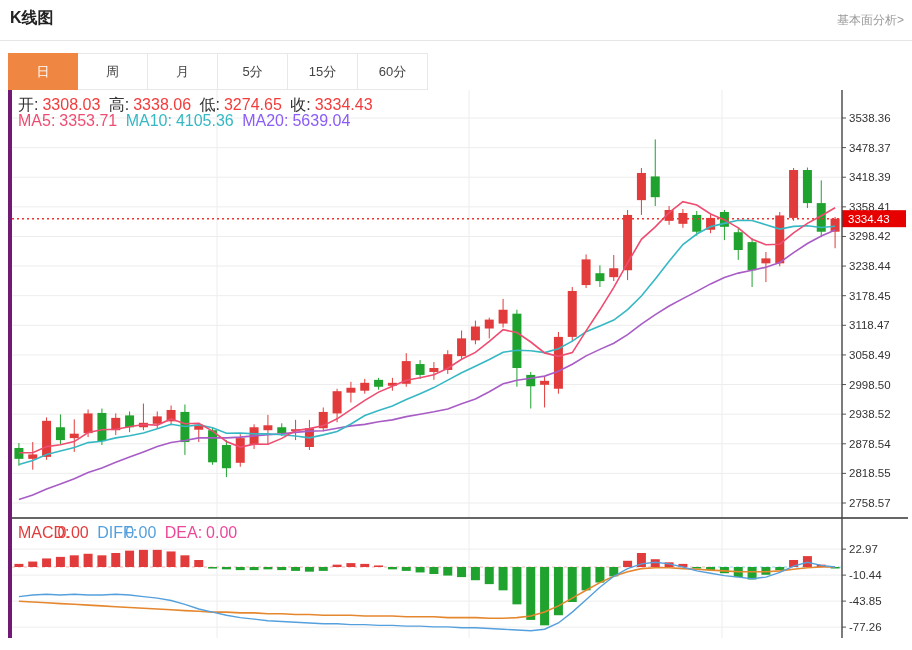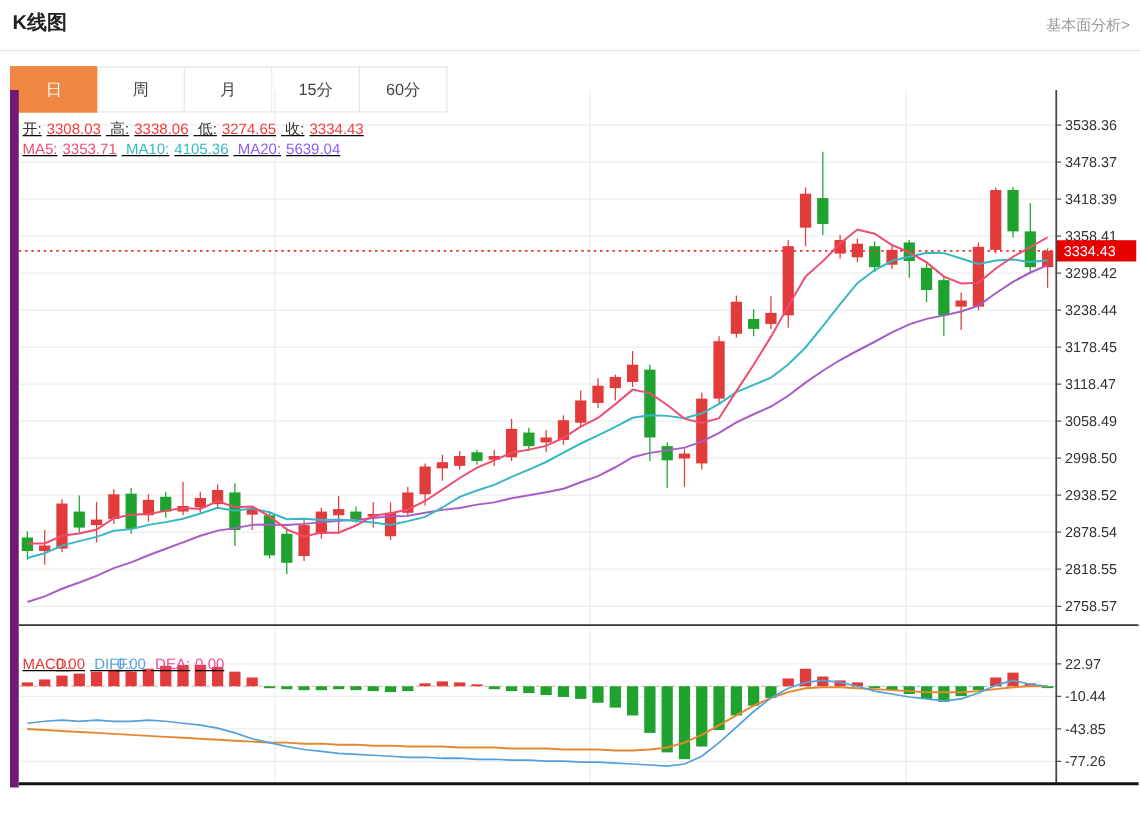--- a/index.html
+++ b/index.html
@@ -10,25 +10,25 @@
   .hdr-link { position:absolute; right:8px; top:12px; font-size:12px; color:#999; cursor:pointer; }
   .hdr-divider { position:absolute; left:0; top:40px; width:912px; height:1px; background:#e6e6e6; }
 
   .tabbar { position:absolute; left:8px; top:53px; height:37px; display:flex; }
   .tab { width:70px; height:37px; display:flex; align-items:center; justify-content:center;
          font-size:13px; color:#444; background:#fff; border:1px solid #e8e8e8; border-left:none;
          cursor:pointer; }
   .tab:first-child { border-left:1px solid #e8e8e8; }
   .tab.active { background:#ef8743; border-color:#ef8743; color:#fff; }
 
-  .chart-wrap { position:absolute; left:8px; top:72px; width:896px; height:558px;
-                border-left:7px solid #701a75; }
+  .chart-wrap { position:absolute; left:8px; top:90px; width:896px; height:558px;
+                border-left:4px solid #701a75; }
   svg text { font-family:"Liberation Sans","DejaVu Sans",sans-serif; }
 
-  .overlay { position:absolute; font-size:12px; white-space:nowrap; z-index:5;text-decoration:underline; }
+  .overlay { position:absolute; font-size:16px; white-space:nowrap; z-index:5; }
   .ohlc-row { left:18px; top:95px; }
   .ma-row   { left:18px; top:112px; }
   .macd-row { left:18px; top:524px; }
   .overlay span { margin-right:4px; }
   .lbl { color:#333; }
   .val-red { color:#f23c3c; margin-right:14px; }
   .ma5  { color:#ee4d71; margin-right:14px; }
   .ma10 { color:#36b8c4; margin-right:14px; }
   .ma20 { color:#8b5cf6; margin-right:14px; }
   .mc-macd { color:#e23b3b; margin-right:14px; }
@@ -40,20 +40,21 @@
 
 <div id="stage">
   <div class="hdr">K线图</div>
   <div class="hdr-link">基本面分析&gt;</div>
   <div class="hdr-divider"></div>
 
   <div class="tabbar">
       <div class="tab active">日</div>
       <div class="tab">周</div>
       <div class="tab">月</div>
+      <div class="tab">5分</div>
       <div class="tab">15分</div>
       <div class="tab">60分</div>
     </div>
 
   <div class="chart-wrap">
     <svg id="chart" width="896" height="558">
         <line x1="205" y1="0" x2="205" y2="428" stroke="#ededed" stroke-width="1"></line>
         <line x1="205" y1="430" x2="205" y2="555" stroke="#ededed" stroke-width="1"></line>
         <line x1="457" y1="0" x2="457" y2="428" stroke="#ededed" stroke-width="1"></line>
         <line x1="457" y1="430" x2="457" y2="555" stroke="#ededed" stroke-width="1"></line>

